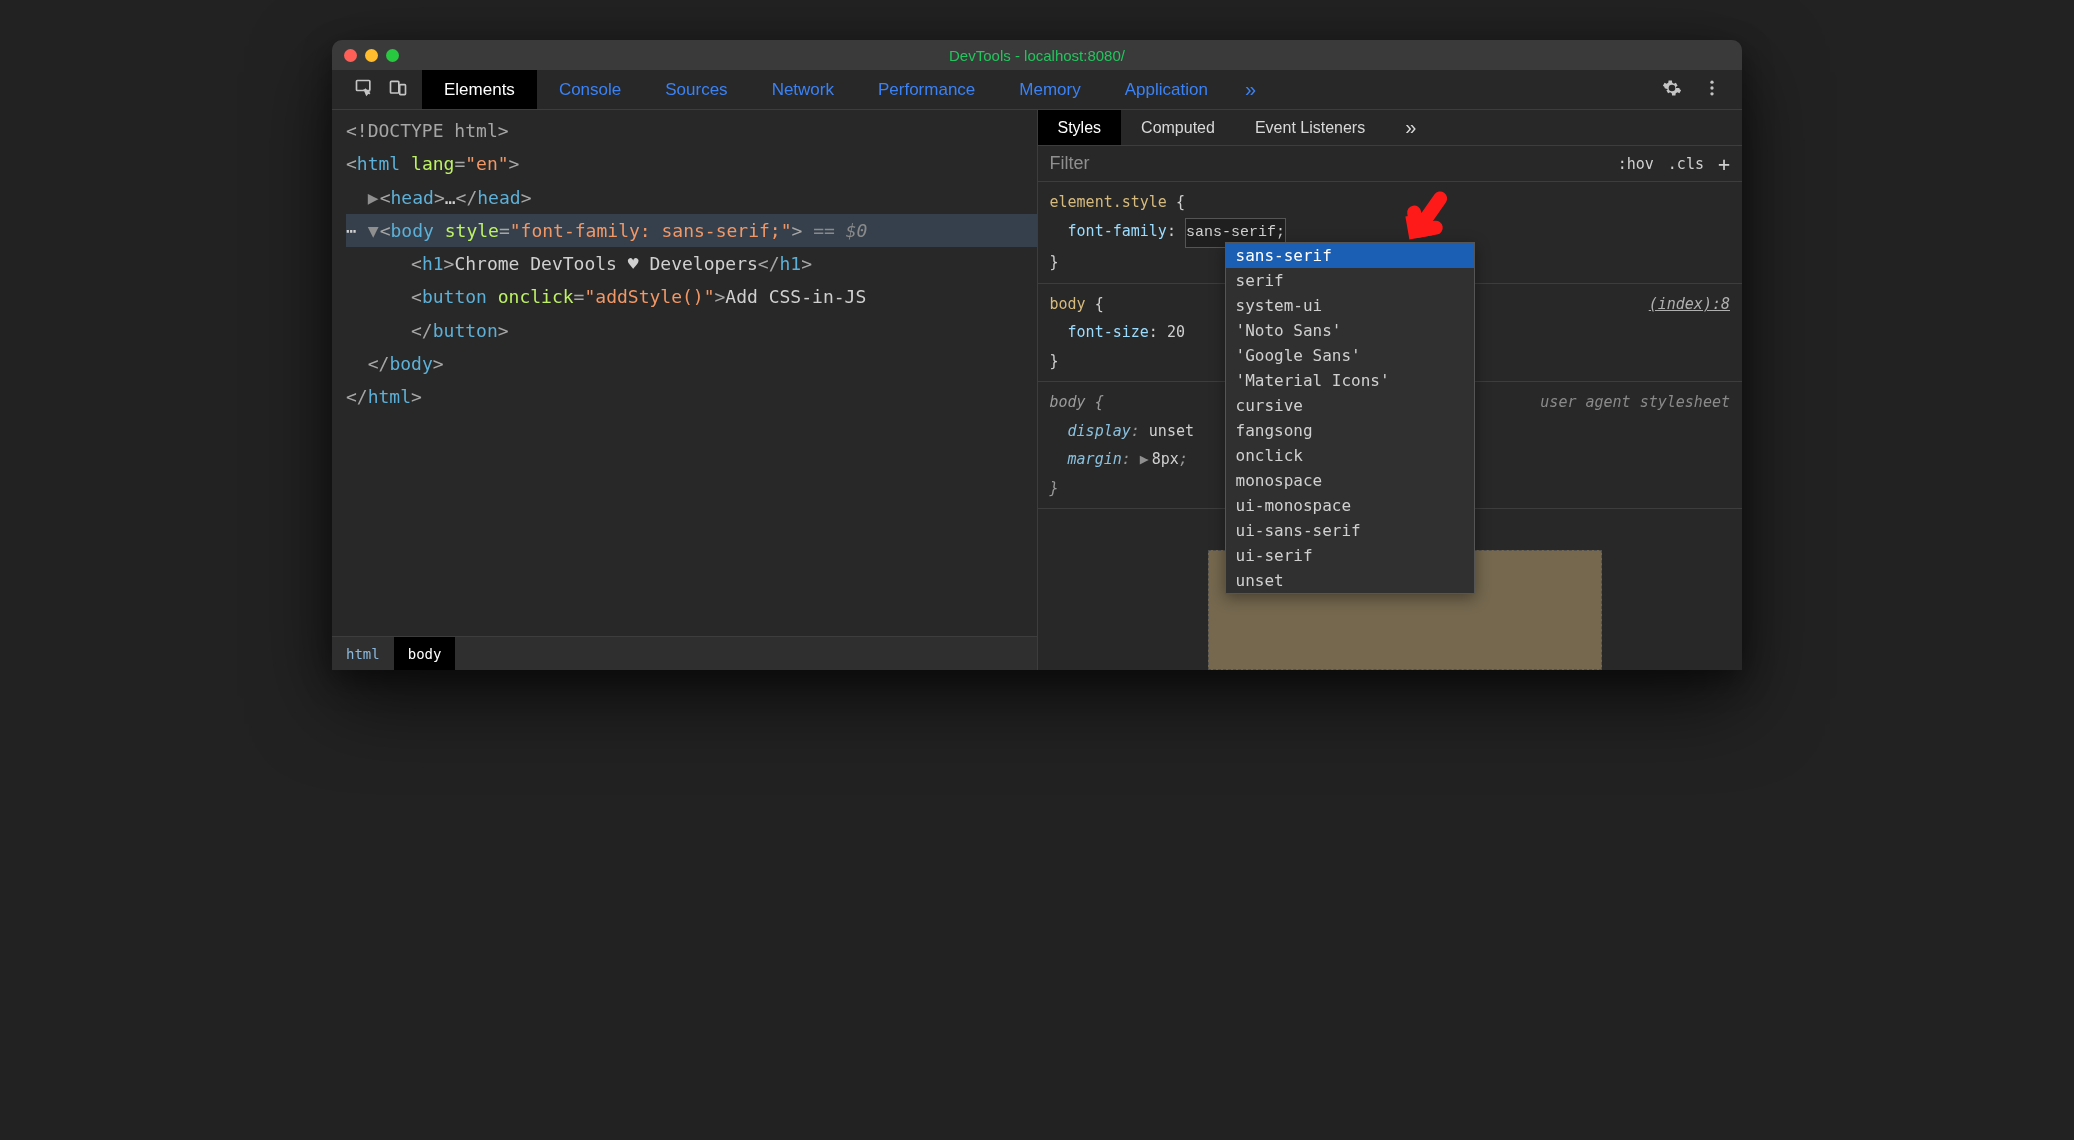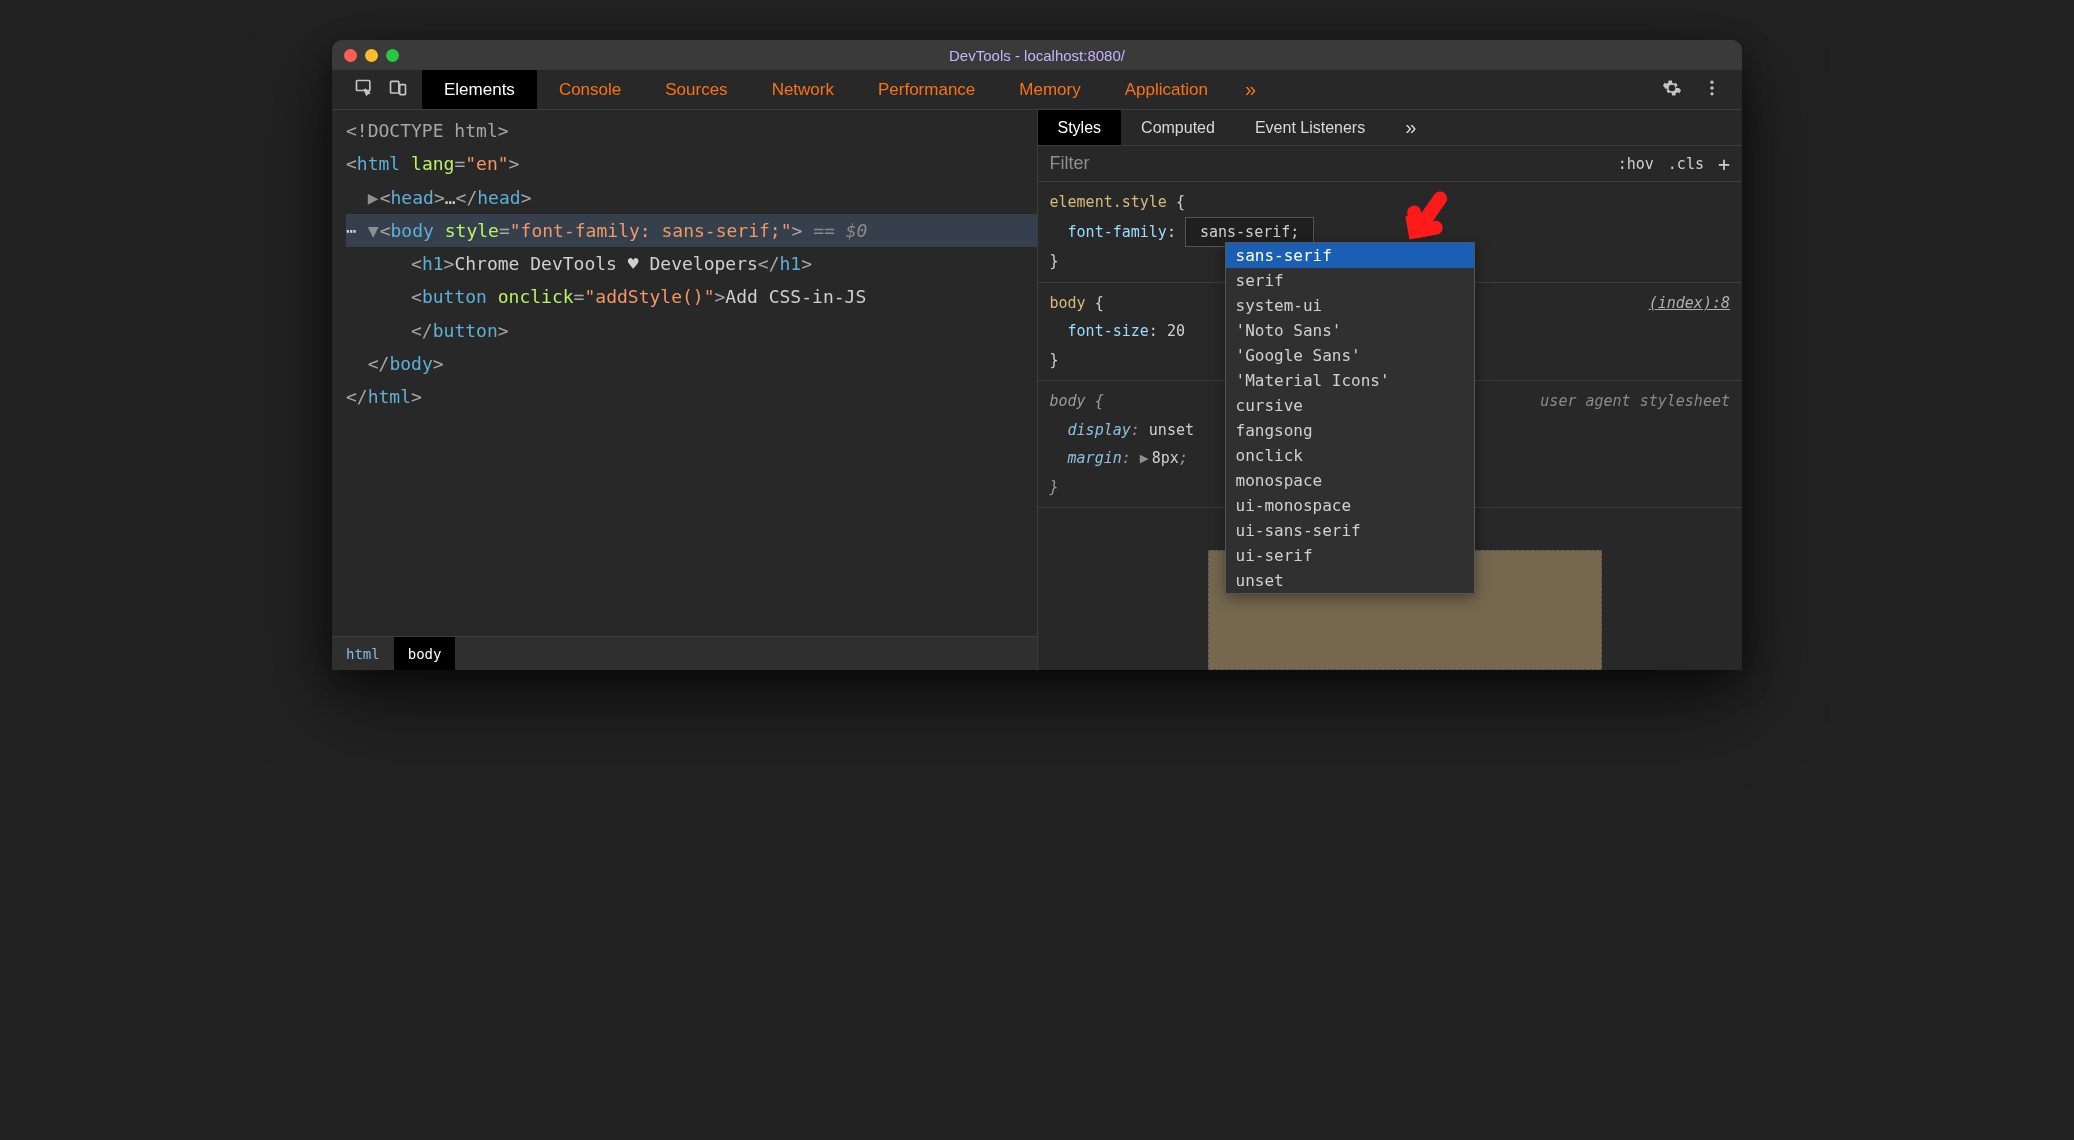--- a/index.html
+++ b/index.html
@@ -34,37 +34,37 @@
   gap: 8px;
 }
 .dot { width: 13px; height: 13px; border-radius: 50%; }
 .dot.red { background: #ff5f57; }
 .dot.yellow { background: #febc2e; }
 .dot.green { background: #28c840; }
 .title-text {
   position: absolute;
   left: 50%;
   transform: translateX(-50%);
-  color: #c4b5fd;
+  color: #22c55e;
   font-size: 15px;
 }
 .tabs-row {
   background: #282828;
   display: flex;
   align-items: center;
   height: 40px;
   border-bottom: 1px solid #3d3d3d;
   padding: 0 8px;
   position: relative;
 }
 .tabs-icons { display: flex; align-items: center; gap: 14px; padding: 0 14px; }
 .tabs-icons svg { width: 20px; height: 20px; stroke: #c4c4c4; fill: none; }
 .tabs-list { display: flex; align-items: stretch; height: 100%; }
 .tab {
-  color: #f97316;
+  color: #3b82f6;
   font-size: 17px;
   padding: 0 22px;
   display: flex;
   align-items: center;
   cursor: pointer;
   white-space: nowrap;
 }
 .tab.active { background: #000; color: #fff; }
 .tab.more { font-size: 20px; padding: 0 15px; }
 .tabs-right { margin-left: auto; display: flex; align-items: center; gap: 20px; padding-right: 12px; }
@@ -200,23 +200,24 @@
   color: #8a8a8a;
   font-style: italic;
 }
 .ua .css-selector, .ua .css-prop, .ua .css-brace {
   font-style: italic;
   color: #9a9a9a;
 }
 .ua .css-prop { color: #9cdcfe; opacity: 0.85; }
 .css-edit {
   background: #1f1f1f;
-  padding: 0 14px;
+  padding: 0 0;
   border: 1px solid #555;
   display: inline-block;
+  font-family: Liberation Mono, monospace;
 }
 .dropdown {
   position: absolute;
   background: #303030;
   border: 1px solid #555;
   width: 250px;
   font-family: Menlo, Consolas, monospace;
   font-size: 16px;
   z-index: 10;
   box-shadow: 0 4px 14px rgba(0,0,0,0.4);

